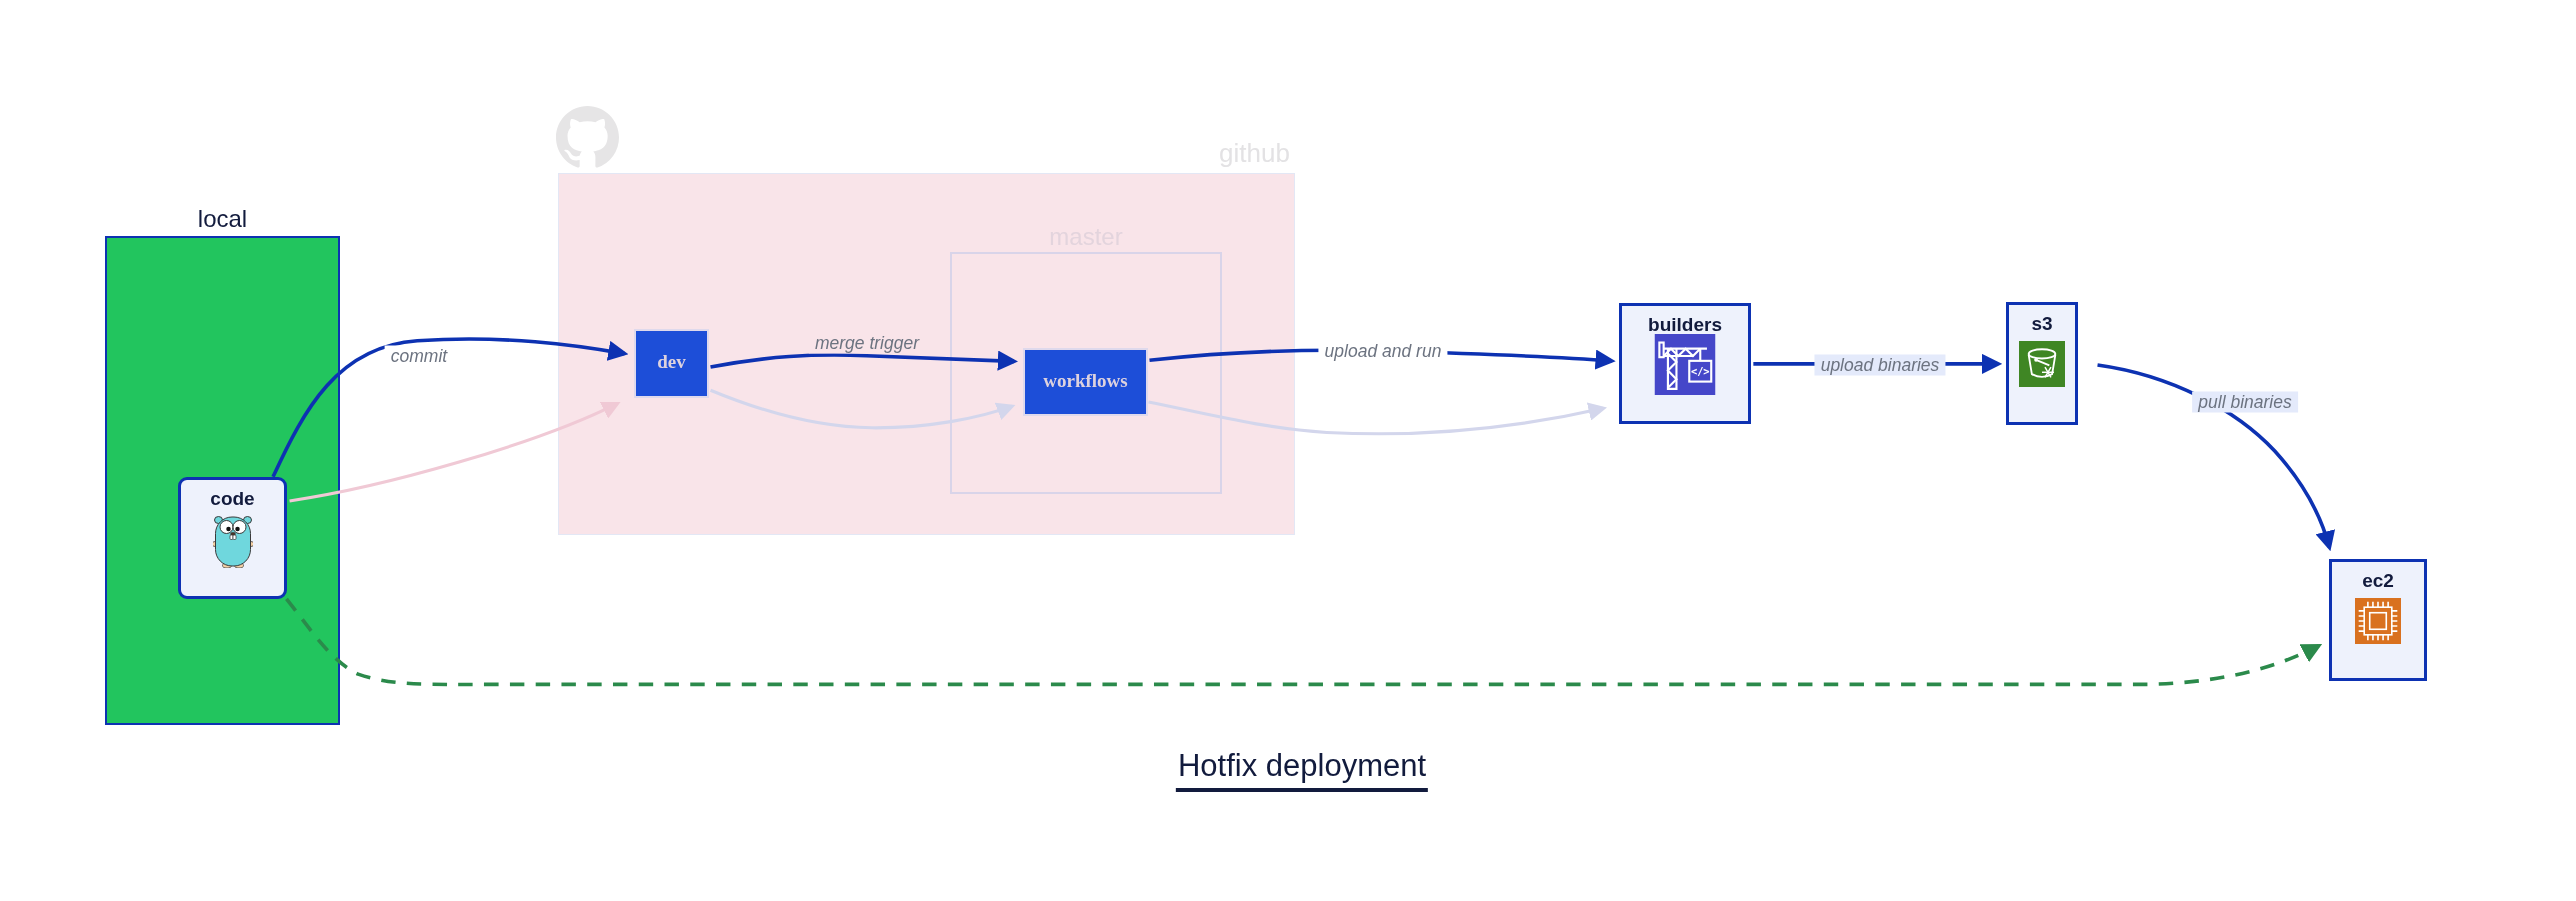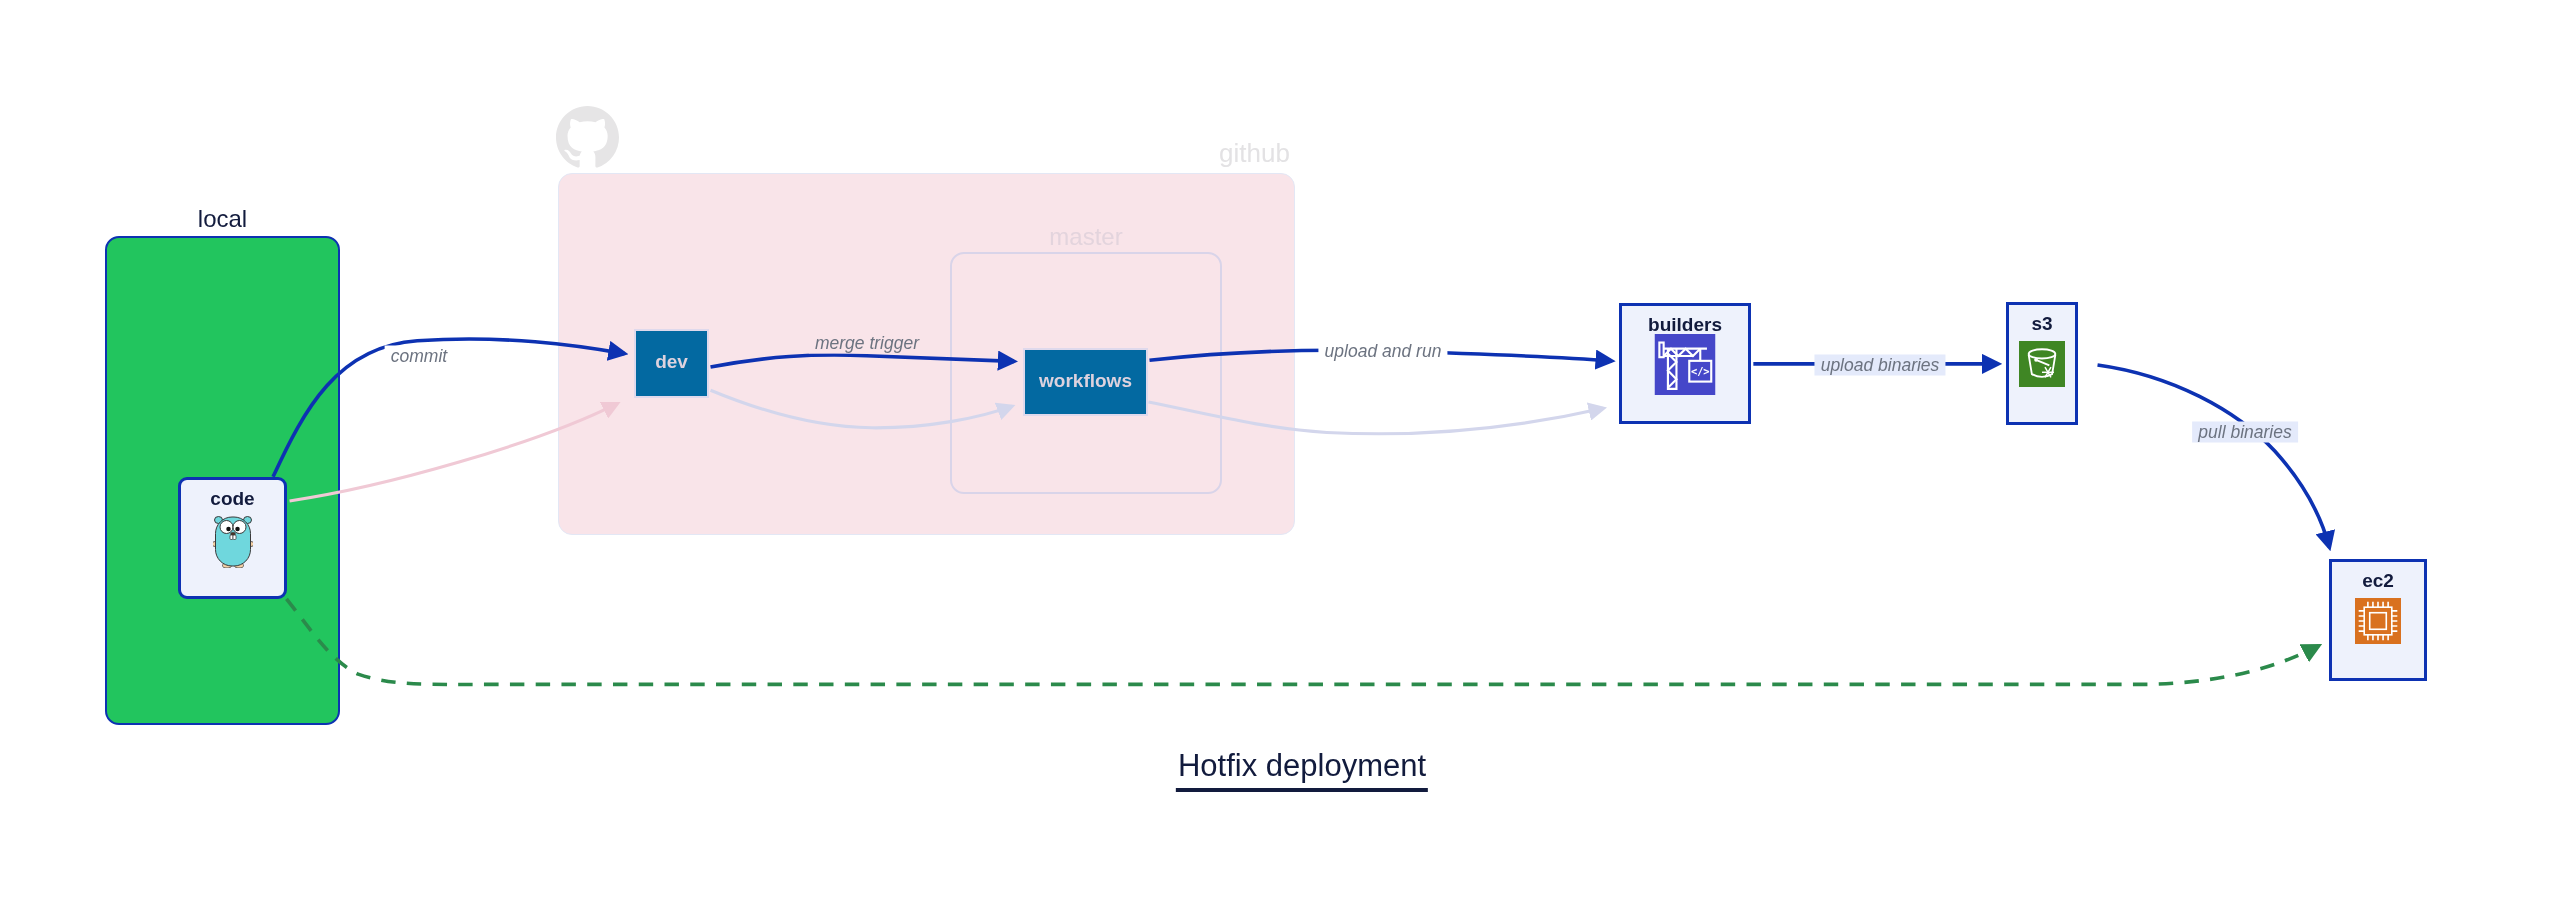--- a/index.html
+++ b/index.html
@@ -1,34 +1,34 @@
 <!DOCTYPE html>
 <html style="font-size:8.2px"><head>
 <meta charset="utf-8">
 <style>
   html,body{margin:0;padding:0;background:#ffffff;}
   #canvas{position:relative;width:2604px;height:902px;background:#ffffff;
           font-family:"Liberation Sans",sans-serif;overflow:hidden;}
 
   
-  .cbox{position:absolute;box-sizing:border-box;border-radius:14px;}
+  .cbox{position:absolute;box-sizing:border-box;}
   .cbox-local{left:105px;top:236px;width:235px;height:489px;background:#22c55e;border:2.1px solid #0D32B2;}
   .cbox-github{left:558px;top:173px;width:737px;height:362px;background:#F9E4E9;border:1.5px solid #E3E7F5;}
   .cbox-master{left:950px;top:252px;width:272px;height:242px;background:#F9E4E9;border:2.1px solid #D9D4E9;}
   .cbox-aws{left:1546px;top:236px;width:954px;height:489px;background:#E4EAFB;border:2.1px solid #0D32B2;}
 
   .clabel{position:absolute;font-size:24px;color:#121B3D;white-space:nowrap;}
   .clabel-center{left:50%;transform:translateX(-50%);top:-33px;}
   .clabel-github{right:4.1px;top:-36px;font-size:26px;color:#E3E2E4;}
   .clabel-master{left:50%;transform:translateX(-50%);top:-31px;color:#E3D4DD;}
 
   
   .node{position:absolute;box-sizing:border-box;text-align:center;}
   .node-blue{background:#EEF2FC;border:3.1px solid #0D32B2;}
-  .node-faded{background:#0369a1;border:2.6px solid #DFD9EC;}
+  .node-faded{background:#1d4ed8;border:2.6px solid #DFD9EC;font-family:Liberation Serif, serif;}
   .nlabel{display:block;font-weight:bold;font-size:19px;color:#121B3D;margin-top:8.2px;}
   .nlabel-faded{color:#DDD2DE;}
   .node-code{left:178px;top:477px;width:109px;height:122px;border-radius:9px;}
   .node-dev{left:634px;top:329px;width:75px;height:69px;}
   .node-workflows{left:1023px;top:348px;width:125px;height:68px;}
   .node-builders{left:1619px;top:303px;width:132px;height:121px;}
   .node-s3{left:2006px;top:302px;width:72px;height:123px;}
   .node-ec2{left:2329px;top:559px;width:98px;height:122px;}
   .node-icon{position:absolute;left:50%;transform:translateX(-50%);}
   .icon-gopher{top:32px;width:40px;height:56px;}
@@ -181,18 +181,18 @@
         <path d="M8 28 H20 M8 39 H20 M8 50 H20 M8 61 H20 M8 72 H20"></path>
         <path d="M80 28 H92 M80 39 H92 M80 50 H92 M80 61 H92 M80 72 H92"></path>
       </g>
     </svg>
   </div>
 
   <span class="elabel ebg-white" style="left:419px;top:356px;text-align:right;">commit</span>
   <span class="elabel ebg-pink" style="left:867px;top:343px;">merge trigger</span>
   <span class="elabel ebg-white" style="left:1383px;top:351px;">upload and run</span>
   <span class="elabel ebg-lav" style="left:1880px;top:365px;">upload binaries</span>
-  <span class="elabel ebg-lav" style="left:2245px;top:432px;">pull binaries</span>
+  <span class="elabel ebg-lav" style="left:2245px;top:402px;">pull binaries</span>
 
   <div class="title">Hotfix deployment</div>
 
 </div>
 
 
 </body></html>

